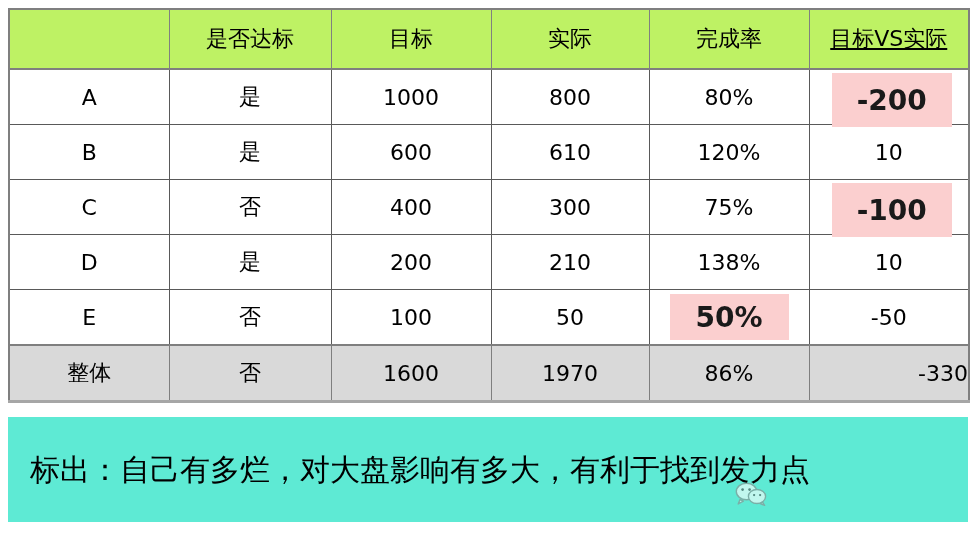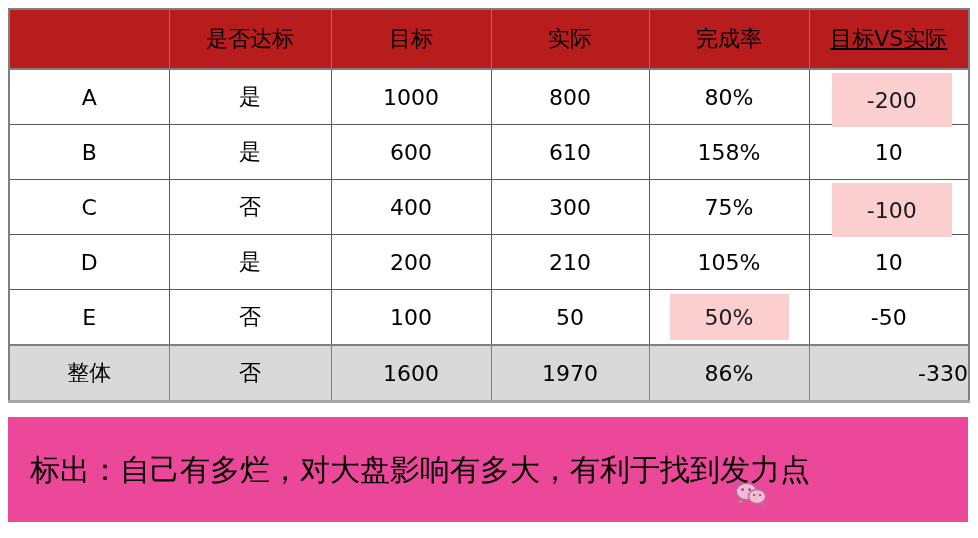--- a/index.html
+++ b/index.html
@@ -36,21 +36,21 @@
   
   col.c-name  { width: 160px; }
   col.c-hit   { width: 162px; }
   col.c-goal  { width: 160px; }
   col.c-act   { width: 158px; }
   col.c-rate  { width: 160px; }
   col.c-diff  { width: 160px; }
 
   
   #perf-table thead th {
-    background: #b91c1c;
+    background: #bef264;
     height: 58px;
     font-size: 22px;
     border-top: 2px solid #7f7f7f;
     border-bottom: 2px solid #7f7f7f;
   }
   #perf-table thead th:first-child { border-left: 2px solid #7f7f7f; }
   #perf-table thead th:last-child  { border-right: 2px solid #7f7f7f; text-decoration: underline; }
 
   
   #perf-table tbody tr.data-row td {
@@ -79,40 +79,41 @@
   td.has-mark .mark {
     position: absolute;
     left: 22px;
     right: 16px;
     top: 3px;
     bottom: -3px;
     background: #fbcfcf;
     display: flex;
     align-items: center;
     justify-content: center;
-    font-size: 22px;
+    font-size: 28px;
     color: #1a1a1a;
     z-index: 2;
+    font-weight: bold;
   }
   td.has-mark.mark-rate .mark {
     left: 20px;
     right: 20px;
     top: 4px;
     bottom: 4px;
   }
   td.has-mark .cell-hidden { visibility: hidden; }
 
   
   #caption-box {
     position: absolute;
     left: 8px;
     top: 417px;
     width: 960px;
     height: 105px;
-    background: #ec4899;
+    background: #5eead4;
   }
   #caption-text {
     position: absolute;
     left: 22px;
     top: 33px;
     font-size: 30px;
     color: #000000;
     letter-spacing: 0px;
     white-space: nowrap;
   }
@@ -168,42 +169,42 @@
         <span class="cell-hidden">-200</span>
         <span class="mark">-200</span>
       </td>
     </tr>
 
     <tr class="data-row">
       <td>B</td>
       <td>是</td>
       <td>600</td>
       <td>610</td>
-      <td>158%</td>
+      <td>120%</td>
       <td>10</td>
     </tr>
 
     <tr class="data-row">
       <td>C</td>
       <td>否</td>
       <td>400</td>
       <td>300</td>
       <td>75%</td>
       <td class="has-mark">
         <span class="cell-hidden">-100</span>
         <span class="mark">-100</span>
       </td>
     </tr>
 
     <tr class="data-row">
       <td>D</td>
       <td>是</td>
       <td>200</td>
       <td>210</td>
-      <td>105%</td>
+      <td>138%</td>
       <td>10</td>
     </tr>
 
     <tr class="data-row">
       <td>E</td>
       <td>否</td>
       <td>100</td>
       <td>50</td>
       <td class="has-mark mark-rate">
         <span class="cell-hidden">50%</span>

